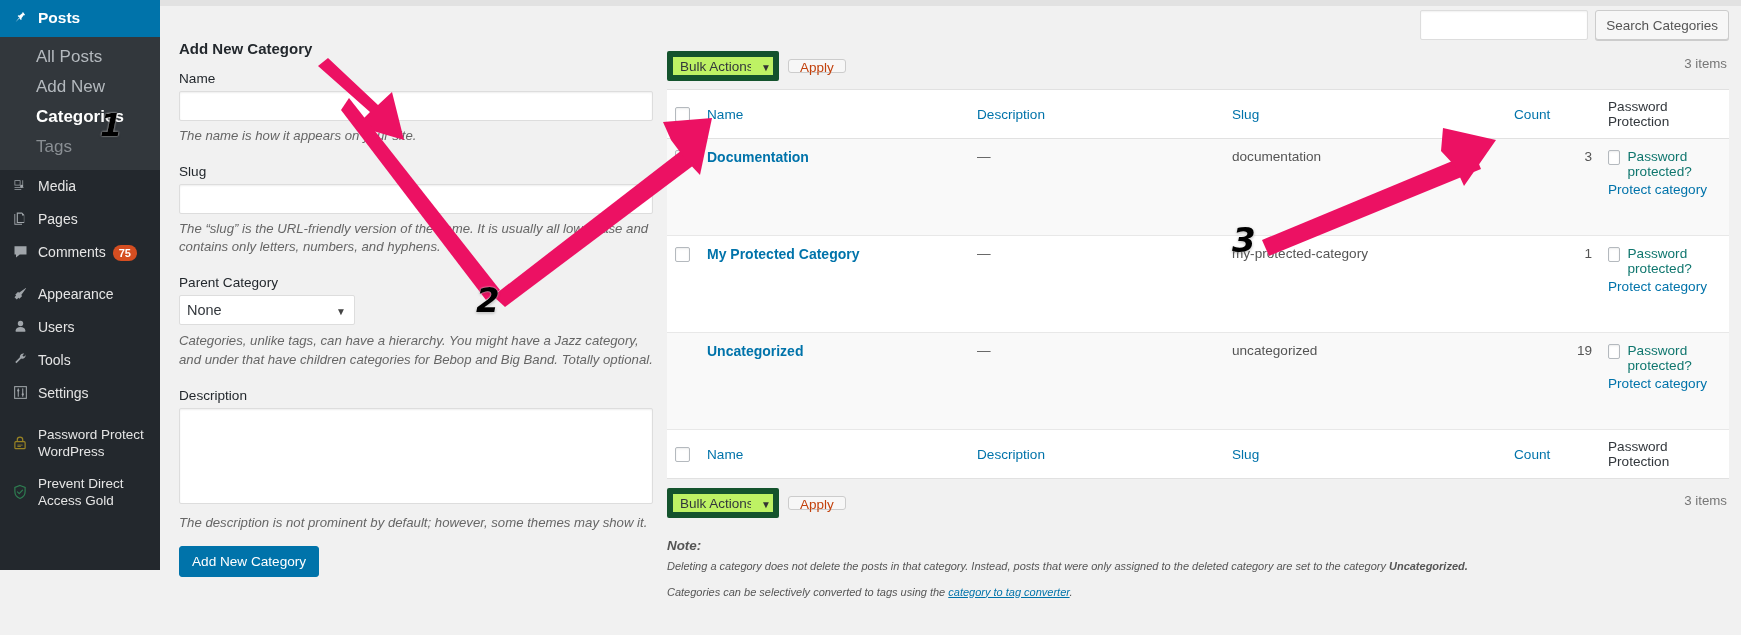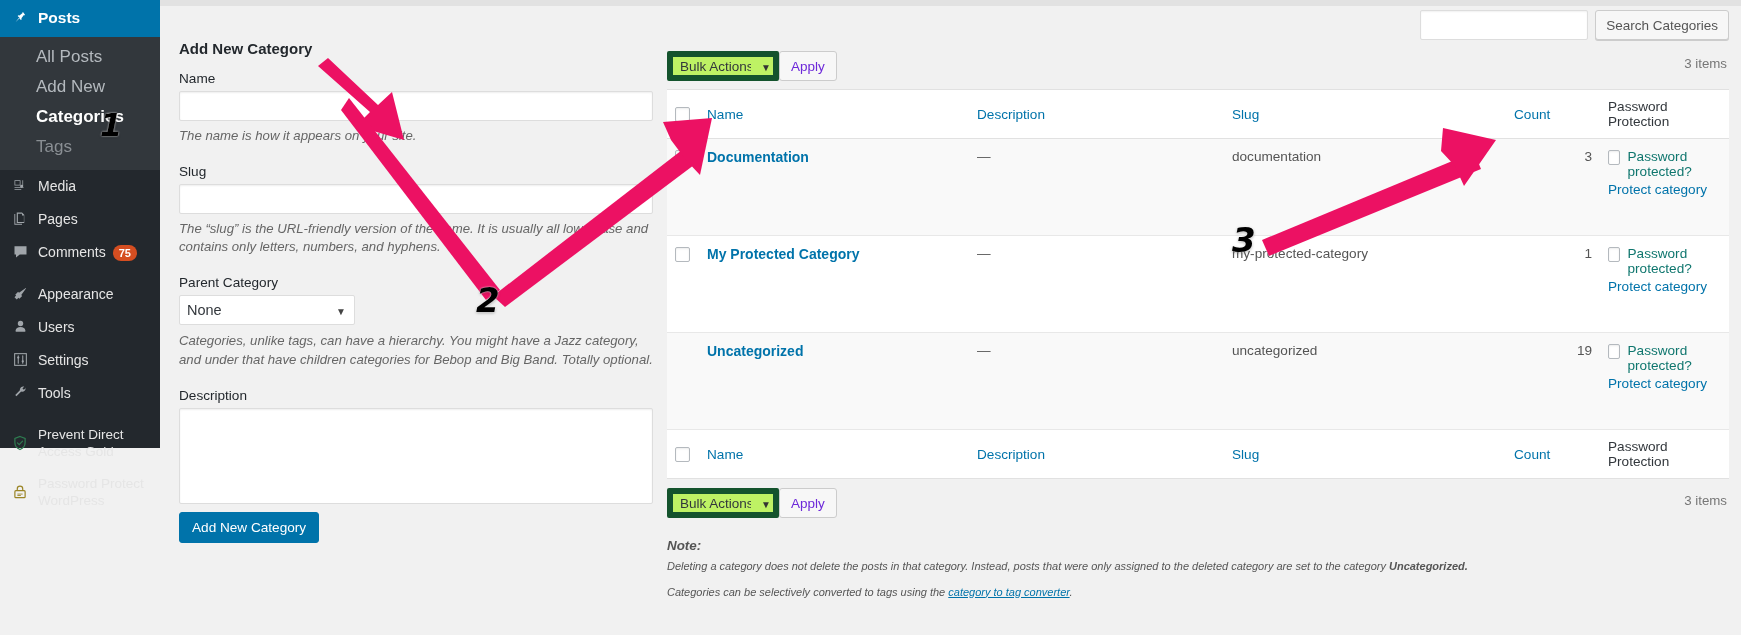--- a/index.html
+++ b/index.html
@@ -7,21 +7,21 @@
   body {
     width:1741px; height:635px;
     font-family:"Liberation Sans", sans-serif;
     background:#f1f1f1;
     overflow:hidden;
     position:relative;
   }
 
   
   #adminmenu {
-    position:absolute; left:0; top:0; width:160px; height:448px;
+    position:absolute; left:0; top:0; width:160px; height:570px;
     background:#23282d; color:#eee;
   }
   .menu-top {
     display:flex; align-items:center;
     padding:9px 0 9px 9px;
     font-size:15.5px; font-weight:600;
     color:#e5e5e5; cursor:pointer;
     position:relative;
   }
   .menu-top .ico { width:22px; flex:0 0 22px; text-align:center; margin-right:7px; color:#a0a5aa; font-size:15px; line-height:1; }
@@ -124,23 +124,23 @@
   .bulk-select {
     height:30px; width:112px; border:6px solid #14532d; background:#bef264;
     border-radius:2px; font-size:13.5px; padding:0 22px 0 7px; font-family:inherit;
     color:#32373c; appearance:none; -webkit-appearance:none;
   }
   .bulk-wrap .caret {
     position:absolute; right:8px; top:50%; margin-top:-4px;
     font-size:10px; color:#333; pointer-events:none;
   }
   .btn-apply {
-    margin-left:0;
-    height:30px; padding:0 11px; border:1px solid #ccc; background:#f7f7f7;
-    color:#6d28d9; border-radius:3px; font-size:13.5px; cursor:pointer; font-family:inherit;
+    margin-left:9px;
+    height:14px; padding:0 11px; border:1px solid #ccc; background:#f7f7f7;
+    color:#c2410c; border-radius:3px; font-size:13.5px; cursor:pointer; font-family:inherit;
   }
   .items-count {
     position:absolute; right:2px; top:7px;
     font-size:13.3px; color:#777;
   }
 
   table.wp-list-table {
     width:100%; border-collapse:collapse; background:#fff;
     border:1px solid #e1e1e1; border-left:none; border-right:none;
     margin-top:6px;
@@ -262,61 +262,61 @@
       <svg width="15" height="15" viewBox="0 0 20 20" fill="currentColor">
           <circle cx="10" cy="6" r="3.6"></circle>
           <path d="M10 10.6c-3.6 0-6.4 2-6.4 4.4v2h12.8v-2c0-2.4-2.8-4.4-6.4-4.4z"></path>
         </svg>
     </span>
     <span class="lbl">Users</span>
   </div>
 
   <div class="menu-top small">
     <span class="ico">
+      <svg width="15" height="15" viewBox="0 0 20 20" fill="currentColor">
+          <path d="M16.5 3a4.5 4.5 0 01-5.6 5.8L4.6 15 3 13.4l6.2-6.3A4.5 4.5 0 0115 2.1l-2.4 2.4 1.9 1.9L16.9 4l-.4-1z"></path>
+        </svg>
+    </span>
+    <span class="lbl">Tools</span>
+  </div>
+
+  <div class="menu-top small">
+    <span class="ico">
       <svg width="15" height="15" viewBox="0 0 20 20" fill="none" stroke="currentColor" stroke-width="1.4">
           <rect x="2.2" y="2.2" width="15.6" height="15.6"></rect>
           <path d="M7 5v10M7 7.5h0M13 5v10" stroke-linecap="round"></path>
           <circle cx="7" cy="7.4" r="1.5" fill="currentColor" stroke="none"></circle>
           <circle cx="13" cy="12.4" r="1.5" fill="currentColor" stroke="none"></circle>
         </svg>
     </span>
     <span class="lbl">Settings</span>
   </div>
 
-  <div class="menu-top small">
-    <span class="ico">
-      <svg width="15" height="15" viewBox="0 0 20 20" fill="currentColor">
-          <path d="M16.5 3a4.5 4.5 0 01-5.6 5.8L4.6 15 3 13.4l6.2-6.3A4.5 4.5 0 0115 2.1l-2.4 2.4 1.9 1.9L16.9 4l-.4-1z"></path>
-        </svg>
-    </span>
-    <span class="lbl">Tools</span>
-  </div>
-
   <div class="menu-sep"></div>
-
-  <div class="menu-top small two-line">
-    <span class="ico" style="color:#2e7d51;">
-      <svg width="16" height="16" viewBox="0 0 20 20" fill="none" stroke="currentColor" stroke-width="1.5">
-          <path d="M10 1.8l6.4 2.4v5.2c0 4-2.7 7.3-6.4 8.8-3.7-1.5-6.4-4.8-6.4-8.8V4.2L10 1.8z"></path>
-          <path d="M6.8 9.8l2.2 2.2 4.2-4.4" stroke-linecap="round" stroke-linejoin="round"></path>
-        </svg>
-    </span>
-    <span class="lbl">Prevent Direct Access Gold</span>
-  </div>
 
   <div class="menu-top small two-line">
     <span class="ico" style="color:#9a8424;">
       <svg width="16" height="16" viewBox="0 0 20 20" fill="none" stroke="currentColor" stroke-width="1.5">
           <rect x="3.6" y="8.4" width="12.8" height="8.6" rx="1.2"></rect>
           <path d="M6.6 8.4V6a3.4 3.4 0 016.8 0v2.4"></path>
           <path d="M7.2 12.6h5.6M7.2 14.4h3.4" stroke-width="1.1" stroke-linecap="round"></path>
         </svg>
     </span>
     <span class="lbl">Password Protect WordPress</span>
   </div>
+
+  <div class="menu-top small two-line">
+    <span class="ico" style="color:#2e7d51;">
+      <svg width="16" height="16" viewBox="0 0 20 20" fill="none" stroke="currentColor" stroke-width="1.5">
+          <path d="M10 1.8l6.4 2.4v5.2c0 4-2.7 7.3-6.4 8.8-3.7-1.5-6.4-4.8-6.4-8.8V4.2L10 1.8z"></path>
+          <path d="M6.8 9.8l2.2 2.2 4.2-4.4" stroke-linecap="round" stroke-linejoin="round"></path>
+        </svg>
+    </span>
+    <span class="lbl">Prevent Direct Access Gold</span>
+  </div>
 </div>
 
 <div id="wpbody">
   <div class="topbar"></div>
 
   <div class="search-row">
     <input class="search-input" type="text" placeholder="" value="" style="">
     <button class="btn-secondary">Search Categories</button>
   </div>
 
@@ -335,20 +335,21 @@
     <span class="select-wrap">
       <select class="form-select">
         <option>None</option>
       </select>
       <span class="caret">▼</span>
     </span>
     <p class="form-help" style="margin-top:7px;">Categories, unlike tags, can have a hierarchy. You might have a Jazz category, and under that have children categories for Bebop and Big Band. Totally optional.</p>
 
     <label class="form-label">Description</label>
     <textarea class="form-textarea" style=""></textarea>
+    <p class="form-help" style="margin-bottom:10px;">The description is not prominent by default; however, some themes may show it.</p>
 
     <button class="btn-primary">Add New Category</button>
   </div>
 
   <div id="col-right">
 
     <div class="tablenav">
       <span class="bulk-wrap">
         <select class="bulk-select">
           <option>Bulk Actions</option>

